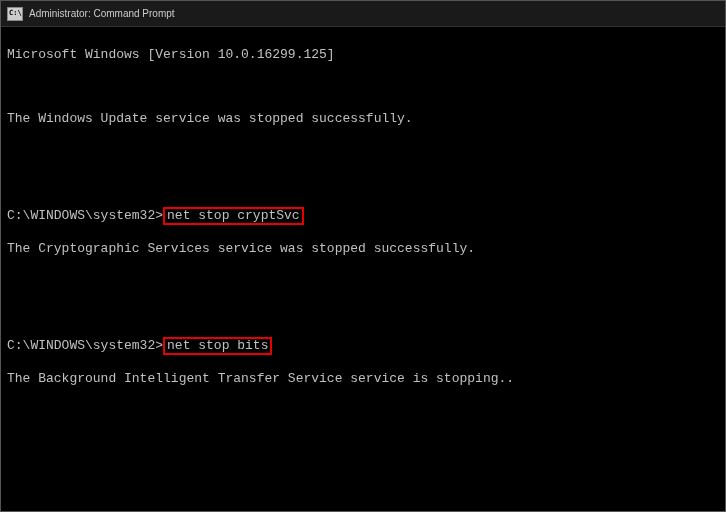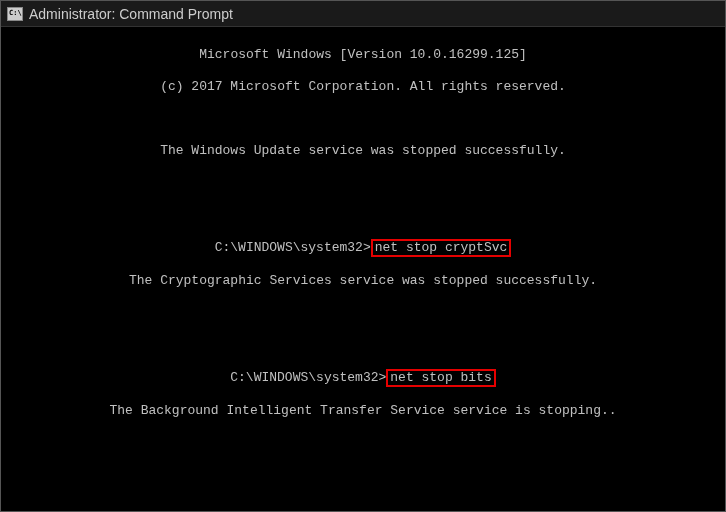--- a/index.html
+++ b/index.html
@@ -17,21 +17,21 @@
       border: 1px solid #555;
     }
     .titlebar {
       height: 26px;
       background: #1a1a1a;
       display: flex;
       align-items: center;
       padding: 0 6px;
       color: #ccc;
       font-family: 'Segoe UI', Tahoma, sans-serif;
-      font-size: 14px;
+      font-size: 10px;
       border-bottom: 1px solid #333;
     }
     .titlebar-icon {
       width: 16px;
       height: 14px;
       background: #ccc;
       margin-right: 6px;
       position: relative;
       border: 1px solid #888;
     }
@@ -47,21 +47,20 @@
     }
     .terminal {
       padding: 4px 6px;
       color: #c0c0c0;
       line-height: 16px;
       white-space: pre;
     }
     .line {
       display: block;
       min-height: 16px;
-      text-align: center;
     }
     .highlight {
       border: 2px solid #e60000;
       padding: 0px 2px;
       display: inline-block;
       line-height: 14px;
     }
     .prompt-part {
       display: inline;
     }
@@ -69,21 +68,20 @@
 </head>
 <body>
 
 <div class="titlebar">
   <div class="titlebar-icon"></div>
   <span>Administrator: Command Prompt</span>
 </div>
 
 <div class="terminal">
 <span class="line">Microsoft Windows [Version 10.0.16299.125]</span>
-<span class="line">(c) 2017 Microsoft Corporation. All rights reserved.</span>
 <span class="line"></span>
 <span class="line">The Windows Update service was stopped successfully.</span>
 <span class="line"></span>
 <span class="line"></span>
 <span class="line"><span class="prompt-part">C:\WINDOWS\system32&gt;</span><span class="highlight">net stop cryptSvc</span></span>
 <span class="line">The Cryptographic Services service was stopped successfully.</span>
 <span class="line"></span>
 <span class="line"></span>
 <span class="line"><span class="prompt-part">C:\WINDOWS\system32&gt;</span><span class="highlight">net stop bits</span></span>
 <span class="line">The Background Intelligent Transfer Service service is stopping..</span>

